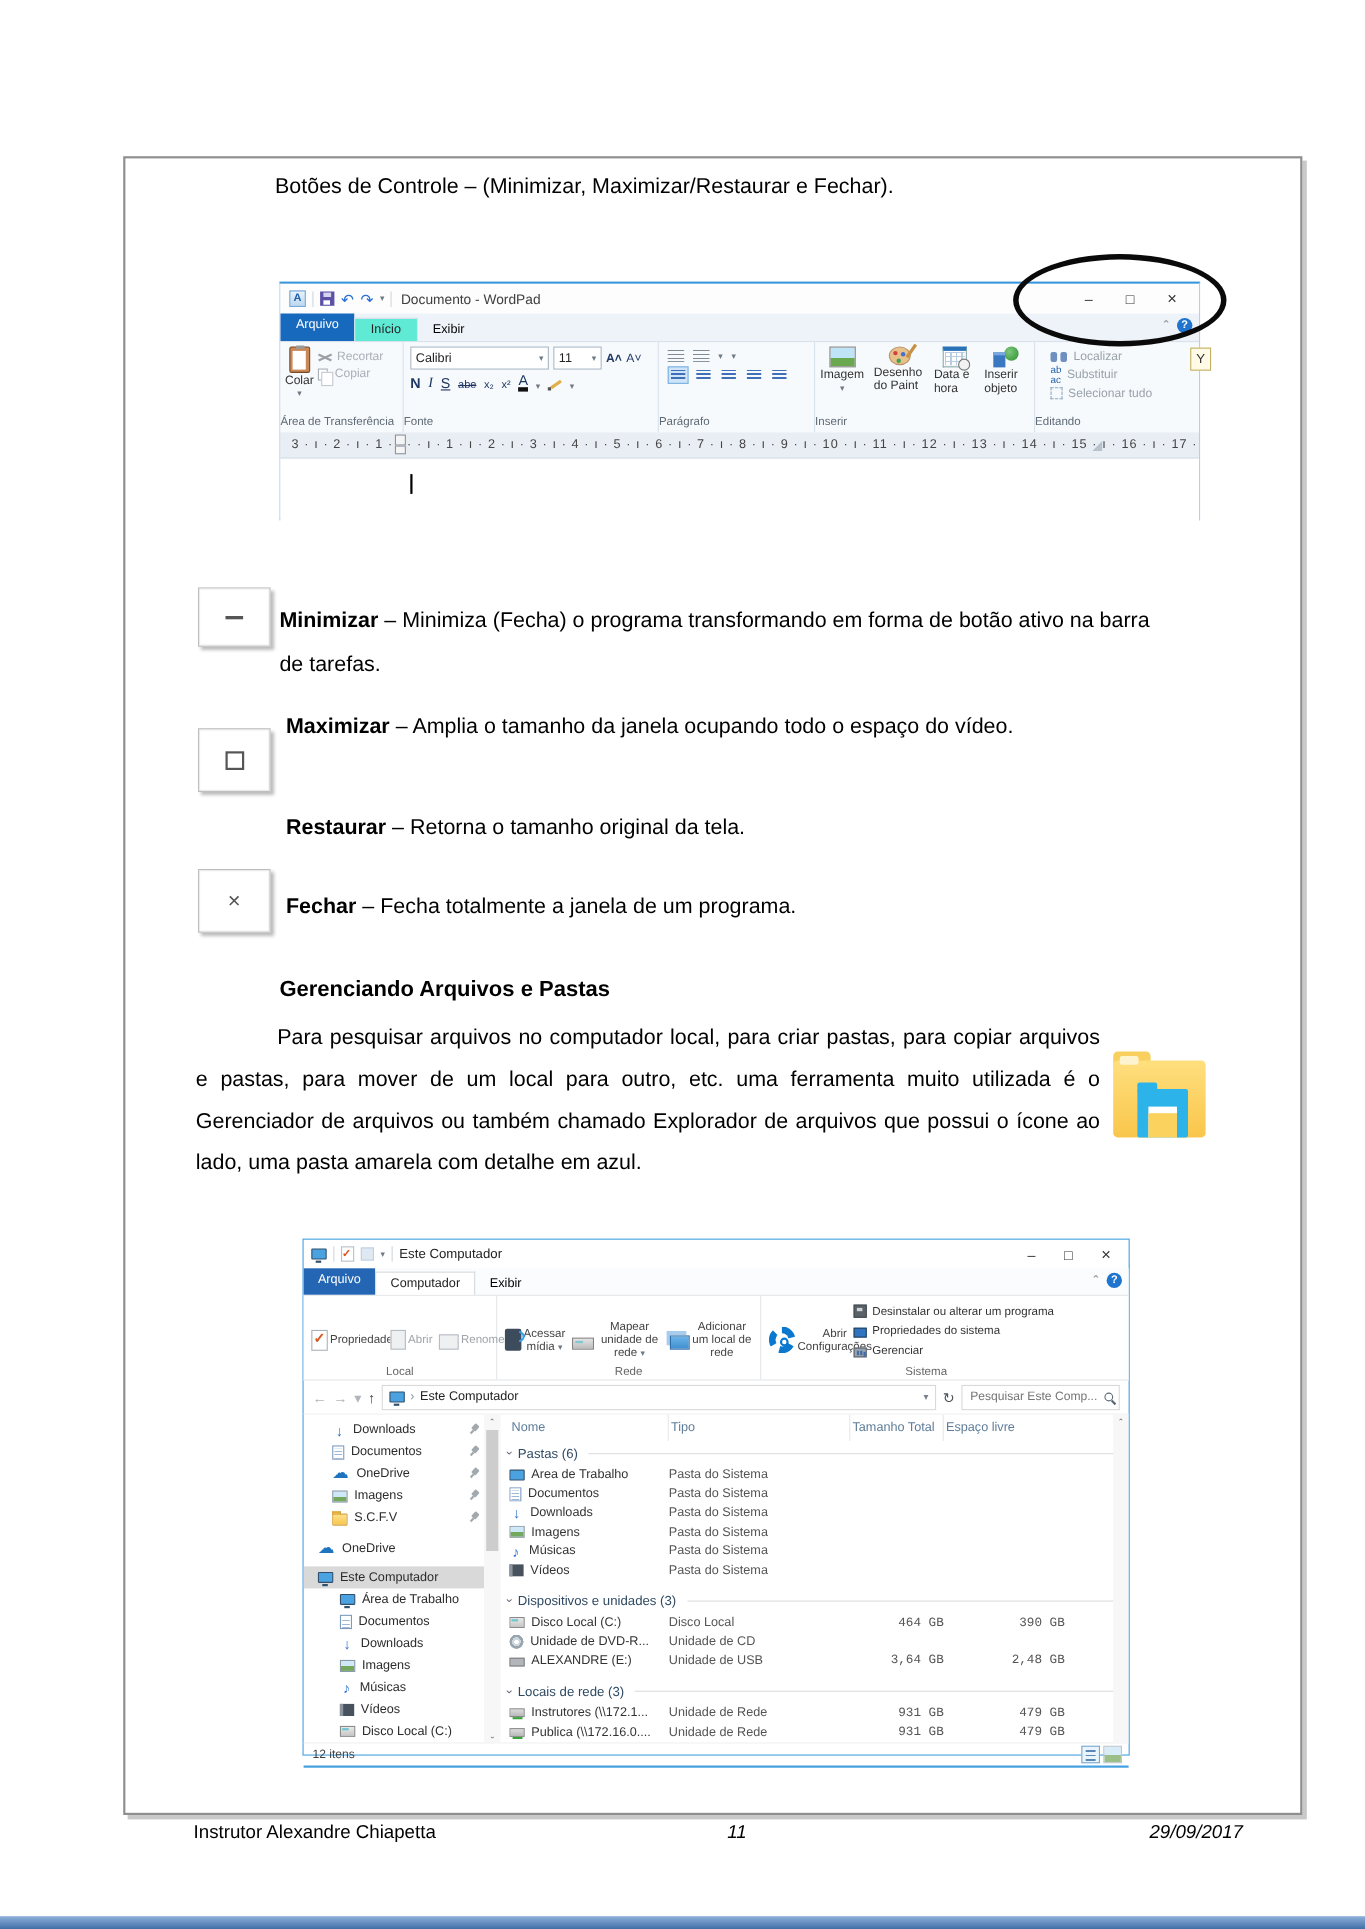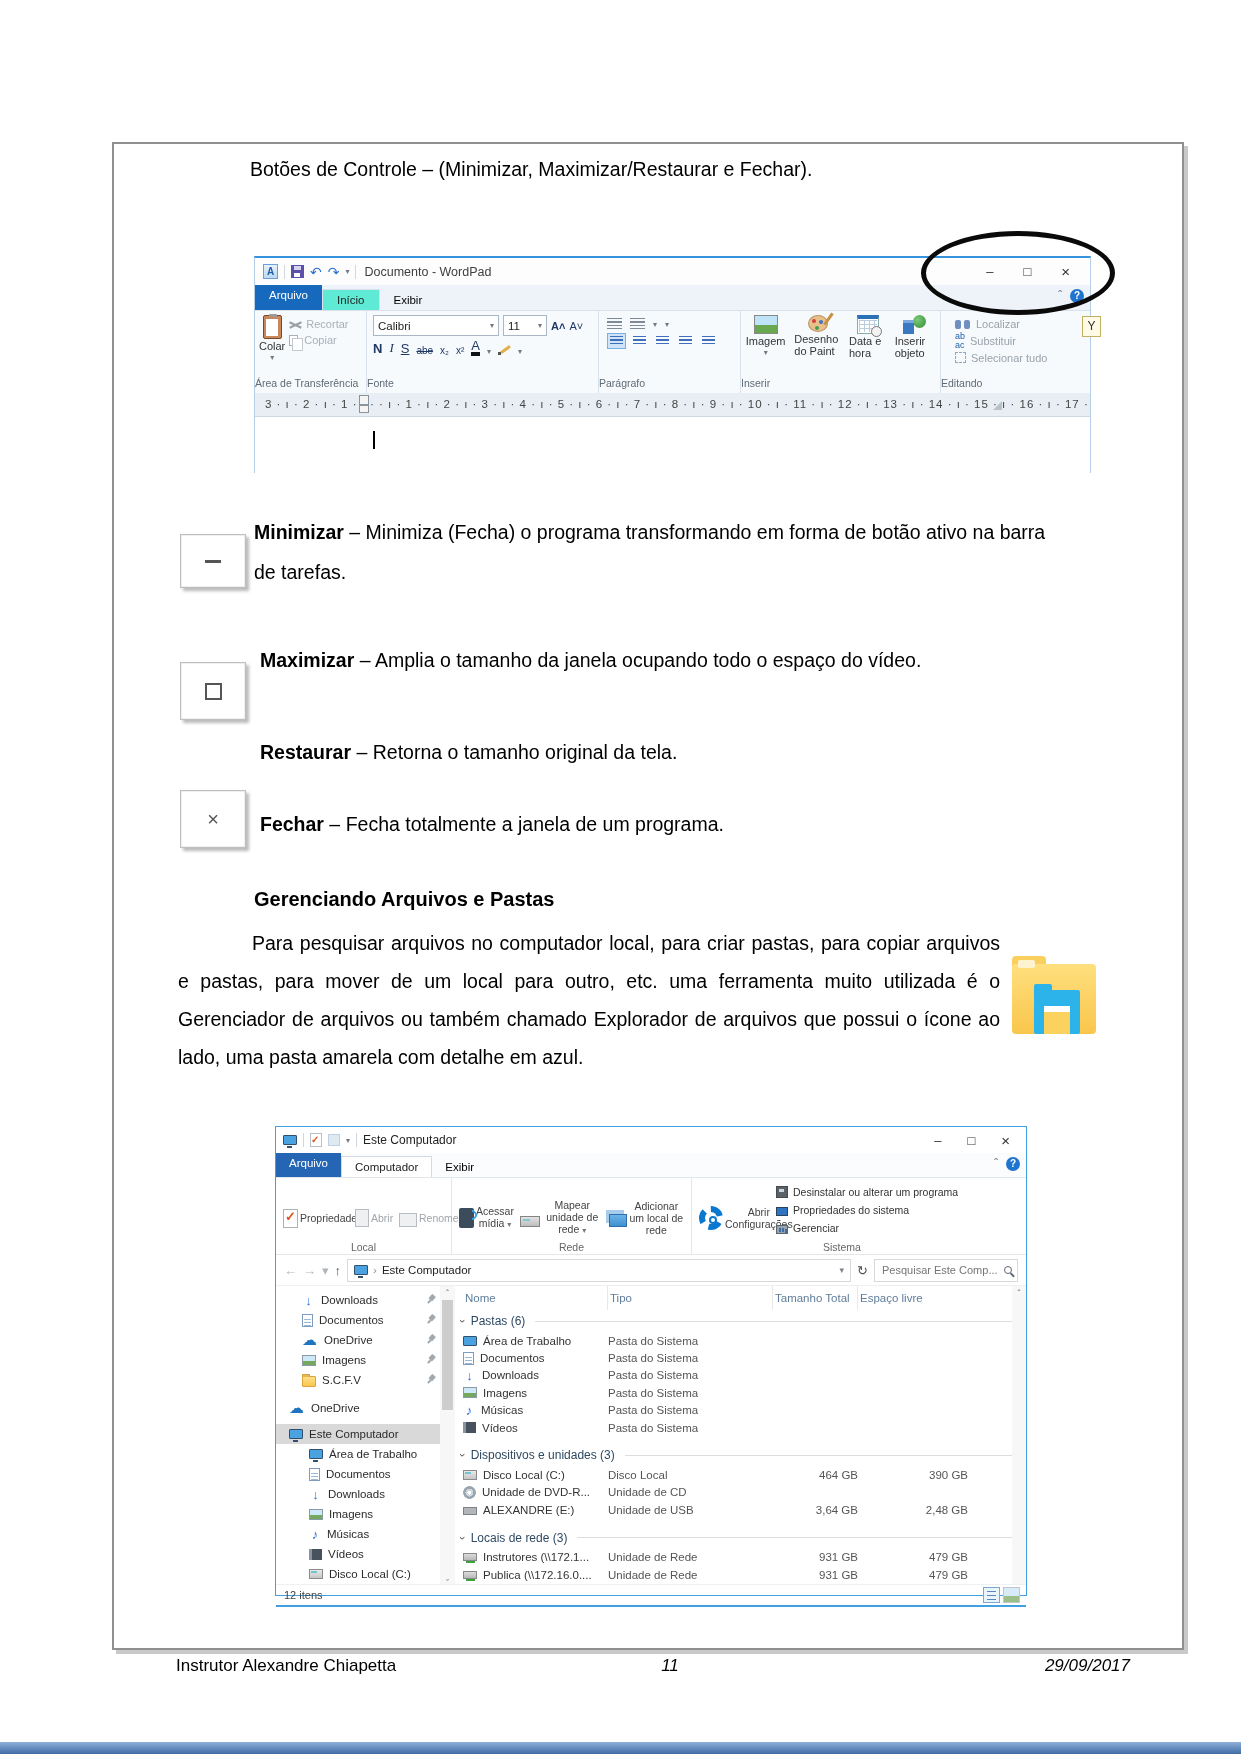--- a/index.html
+++ b/index.html
@@ -197,21 +197,21 @@
   .main{flex:1;position:relative;overflow:hidden;}
   .mhead{display:grid;grid-template-columns:145px 165px 85px 110px;padding-left:8px;height:24px;
          align-items:center;color:#5f7d9a;}
   .mhead div{border-right:1px solid #e8e8e8;height:100%;display:flex;align-items:center;padding-left:2px;position:relative;}
   .sortcaret{position:absolute;left:60px;top:-3px;color:#999;font-size:11px;}
   .mgroup{display:flex;align-items:center;height:22px;padding-left:6px;color:#2f4a63;font-size:12px;}
   .mgroup .chev{display:inline-block;transform:rotate(90deg);color:#556;font-size:11px;margin-right:6px;}
   .mgroup::after{content:'';flex:1;height:1px;background:#ddd;margin:0 10px;}
   .xrow{display:grid;grid-template-columns:145px 165px 85px 110px;padding-left:8px;height:17.4px;align-items:center;color:#555;}
   .xrow .nm{display:flex;align-items:center;gap:6px;color:#333;white-space:nowrap;overflow:hidden;}
-  .xrow .num{text-align:right;}
+  .xrow .num{text-align:right;font-family:Liberation Mono, monospace;}
   .mscroll{position:absolute;right:0;top:0;width:14px;height:100%;background:#f7f7f7;color:#707070;
            font-size:9px;text-align:center;padding-top:2px;box-sizing:border-box;}
   .ex-status{height:20px;display:flex;align-items:center;padding-left:8px;color:#444;font-size:11px;
              border-bottom:2px solid #42a0e0;box-sizing:content-box;}
   .viewbtns{margin-left:auto;display:flex;gap:3px;margin-right:6px;}
   .vb1{width:15px;height:14px;border:1px solid #7aa8d0;background:#eaf4fc;
        background-image:repeating-linear-gradient(to bottom,#5a87b8 2px 3.5px,transparent 3.5px 6px);background-size:9px 12px;background-position:3px 1px;background-repeat:no-repeat;}
   .vb2{width:15px;height:14px;border:1px solid #c0c6cc;background:linear-gradient(180deg,#d8ecf8 55%,#9cbf8a 55%);}
 </style>
 </head>
@@ -371,21 +371,21 @@
       <div class="wp-doc">
         <span class="wp-cursor"></span>
       </div>
       <div class="ellipse"></div>
       <div class="callout">Y</div>
     </div>
 
     <div class="ctlbtn" style="left:66px;top:390px;">
       <span class="ctl-minus"></span>
       </div>
-    <div class="ctltxt" style="left:140px;top:368px;width:795px;">
+    <div class="ctltxt" style="left:140px;top:400px;width:795px;">
       <b>Minimizar</b><span> – Minimiza (Fecha) o programa transformando em forma de botão ativo na barra de tarefas.</span></div>
 
     <div class="ctltxt" style="left:146px;top:496px;width:810px;">
       <b>Maximizar</b><span> – Amplia o tamanho da janela ocupando todo o espaço do vídeo.</span></div>
     <div class="ctlbtn" style="left:66px;top:518px;height:56px;">
       <span class="ctl-square"></span>
       </div>
 
     <div class="ctltxt" style="left:146px;top:588px;width:810px;">
       <b>Restaurar</b><span> – Retorna o tamanho original da tela.</span></div>

